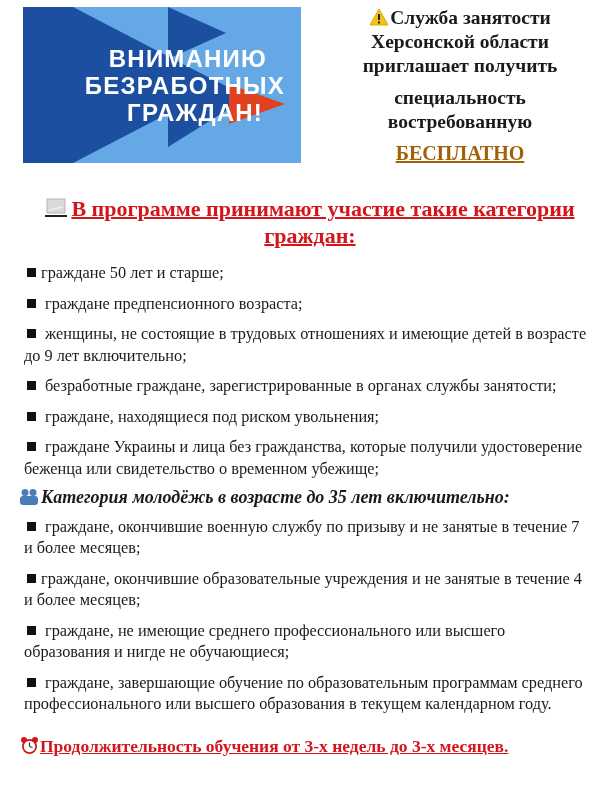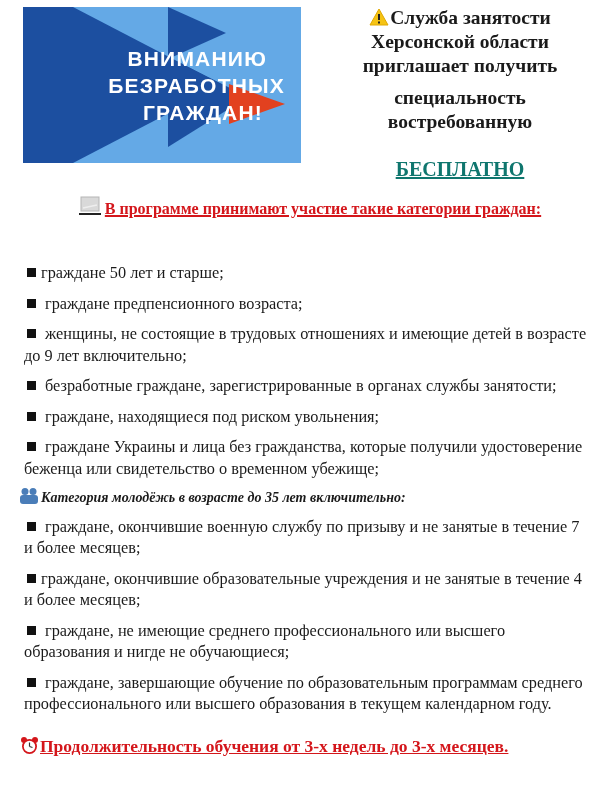--- a/index.html
+++ b/index.html
@@ -11,63 +11,63 @@
     
     .banner {
       position: absolute; left: 23px; top: 7px; width: 278px; height: 156px;
       background: #64a9e6; overflow: hidden;
     }
     .banner svg { position: absolute; left: 0; top: 0; }
     .banner-text {
       position: absolute; left: 0; right: 0; top: 38px;
       text-align: right; padding-right: 16px;
       font-family: "Liberation Sans", "DejaVu Sans", sans-serif;
-      font-weight: 700; color: #ffffff; font-size: 21px; line-height: 27px;
+      font-weight: 700; color: #ffffff; font-size: 24px; line-height: 27px;
       letter-spacing: 1.2px;
     }
     .banner-text div { white-space: nowrap; }
     .banner-text .l1 { padding-right: 18px; }
     .banner-text .l3 { padding-right: 22px; }
 
     
     .intro {
       position: absolute; left: 330px; top: 6px; width: 260px;
       text-align: center; font-weight: 700; font-size: 19.5px; line-height: 24px;
     }
     .intro .warn {
       display: inline-block; width: 20px; height: 18px; vertical-align: -2px; margin-right: 1px;
     }
     .intro .gap { height: 8px; }
     .intro .free {
-      color: #0f766e; text-decoration: underline; text-decoration-thickness: 2px;
-      margin-top: 23px; display: block; font-size: 20px;
+      color: #a16207; text-decoration: underline; text-decoration-thickness: 2px;
+      margin-top: 7px; display: block; font-size: 20px;
     }
 
     
     .section-title {
       position: absolute; left: 40px; top: 195px; width: 540px;
-      text-align: center; font-weight: 700; font-size: 16px; line-height: 27px;
+      text-align: center; font-weight: 700; font-size: 22px; line-height: 27px;
       color: #d4161b;
     }
     .section-title span.t { text-decoration: underline; text-decoration-thickness: 2px; }
     .doc-icon {
       display: inline-block; width: 22px; height: 17px; vertical-align: -1px;
       margin-right: 4px; border-bottom: 2px solid #222;
     }
 
     
     .list { position: absolute; left: 24px; top: 262px; width: 566px; font-size: 16.3px; line-height: 21.5px; }
     .item { margin-bottom: 9px; }
     .bullet {
       display: inline-block; width: 9px; height: 9px; background: #111;
       margin-left: 3px; margin-right: 9px; vertical-align: 1px;
     }
     .bullet.tight { margin-right: 5px; }
     .youth {
-      font-weight: 700; font-style: italic; font-size: 14px; margin: -1px 0 7px -6px;
+      font-weight: 700; font-style: italic; font-size: 18px; margin: -1px 0 7px -6px;
     }
     .people-icon { display: inline-block; width: 22px; height: 17px; vertical-align: -2px; margin-right: 1px; }
 
     .footer {
       position: absolute; left: 20px; top: 736px; width: 570px;
       font-weight: 700; font-size: 17.5px; color: #d4161b;
     }
     .footer .t { text-decoration: underline; }
     .clock-icon { display: inline-block; width: 19px; height: 19px; vertical-align: -3px; margin-right: 1px; }
   </style>

